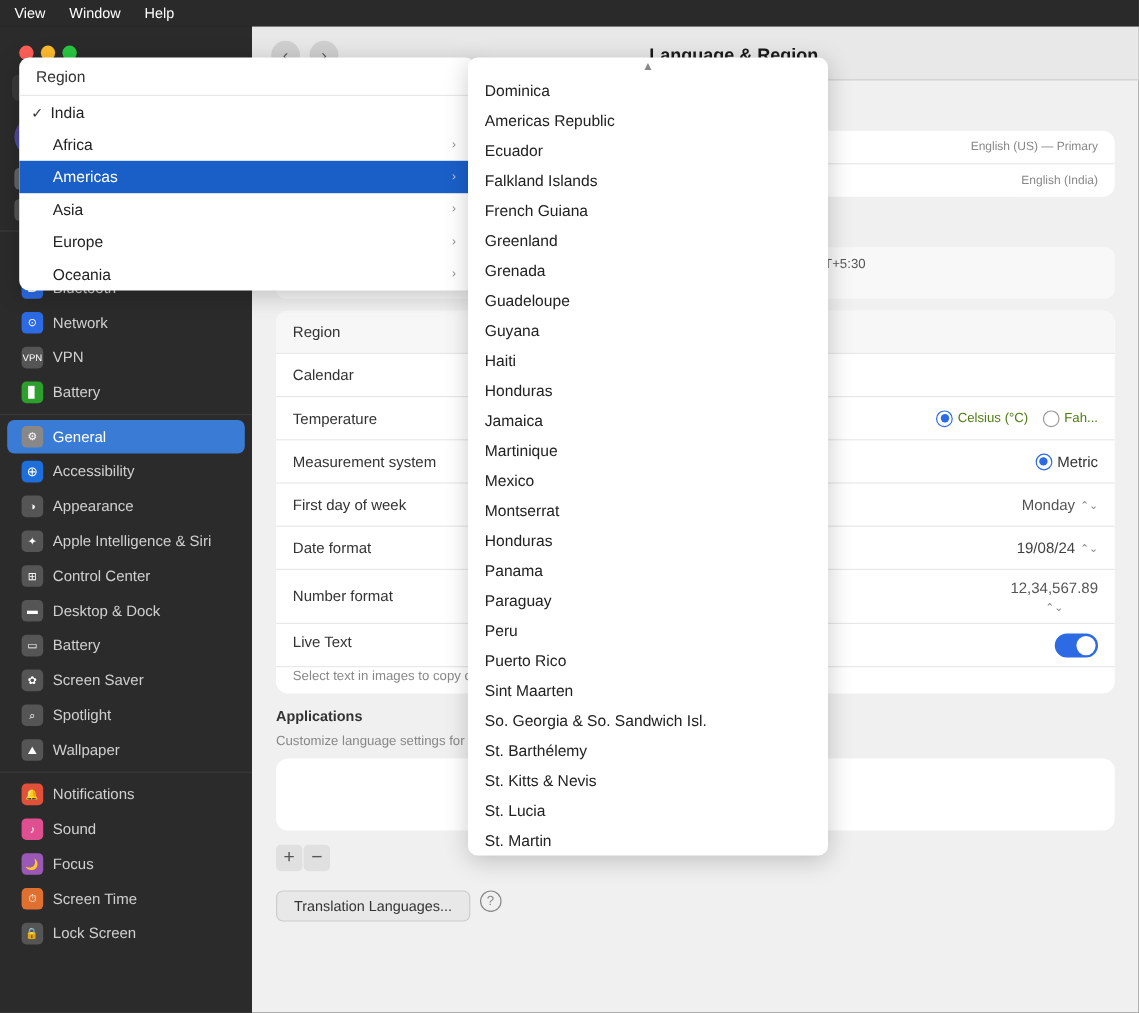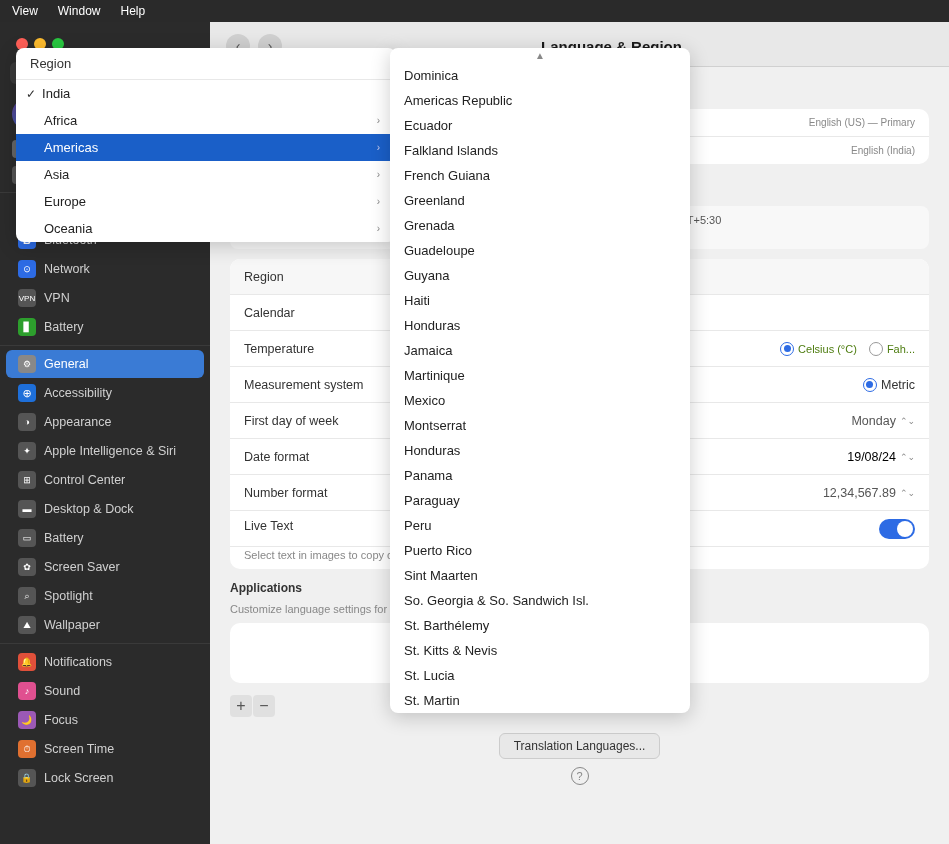--- a/index.html
+++ b/index.html
@@ -669,28 +669,28 @@
         <span class="card-row-label">First day of week</span>
         <div style="display:flex; align-items:center; gap:4px;">
           <span style="font-size:12.5px; color:#555;">Monday</span>
           <span style="font-size:9px; color:#888; cursor:pointer;">⌃⌄</span>
         </div>
       </div>
 
       <div class="card-row">
         <span class="card-row-label">Date format</span>
         <div style="display:flex; align-items:center; gap:4px;">
-          <span style="font-size:12.5px; color:#000000;">19/08/24</span>
+          <span style="font-size:12.5px; color:#404040;">19/08/24</span>
           <span style="font-size:9px; color:#888; cursor:pointer;">⌃⌄</span>
         </div>
       </div>
 
       <div class="card-row">
         <span class="card-row-label">Number format</span>
-        <div style="display:flex; align-items:center; gap:4px;">
+        <div style="display:flex; align-items:center; gap:4px;flex-direction:column;">
           <span style="font-size:12.5px; color:#555;">12,34,567.89</span>
           <span style="font-size:9px; color:#888; cursor:pointer;">⌃⌄</span>
         </div>
       </div>
 
       <div class="card-row" style="flex-direction: column; align-items: flex-start; padding-bottom: 2px;">
         <div style="display:flex; width:100%; align-items:flex-start;">
           <span class="card-row-label">Live Text</span>
           <div class="toggle"></div>
         </div>
@@ -701,21 +701,21 @@
     <div class="section-title">Applications</div>
     <div style="font-size:11px; color:#888; margin-bottom:8px;">Customize language settings for the following applications:</div>
 
     <div class="card" style="min-height: 60px;"></div>
 
     <div class="add-remove-btns">
       <button class="add-remove-btn">+</button>
       <button class="add-remove-btn">−</button>
     </div>
 
-    <div style="display:flex; gap:8px; align-items:center; margin-top:16px;flex-direction:column;">
+    <div style="display:flex; gap:8px; margin-top:16px;">
       <button class="bottom-btn">Translation Languages...</button>
       <button class="question-btn">?</button>
     </div>
   </div>
 </div>
 
 <div class="region-menu">
   <div class="region-menu-header">
     <span>Region</span>
   </div>

